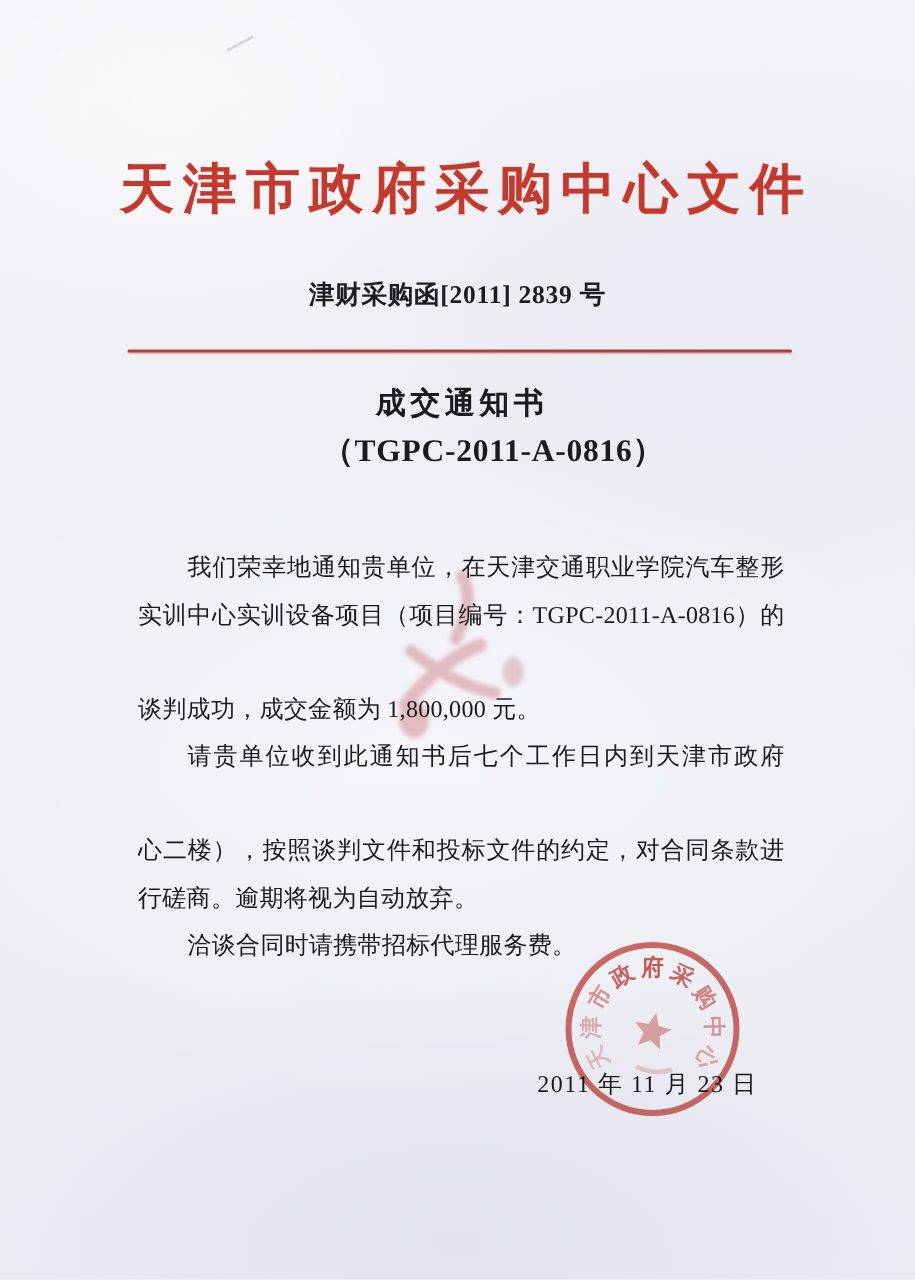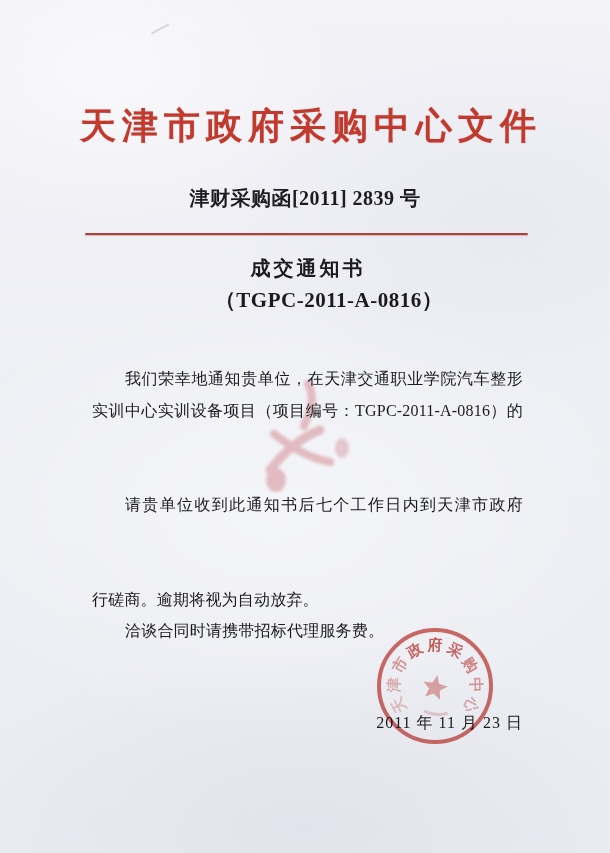--- a/index.html
+++ b/index.html
@@ -18,38 +18,38 @@
       linear-gradient(180deg,#f2f2f7 0%,#eeeff4 55%,#ebecf2 100%);
   }
   .abs{position:absolute;}
   .center{left:0;width:610px;text-align:center;}
   
   .doc-title{
     top:104px;font-size:36px;font-weight:bold;color:#c23a2e;
     letter-spacing:6px;padding-left:6px;line-height:44px;
     text-shadow:0 0 1px rgba(194,58,46,0.35);
   }
-  .doc-number{top:185px;font-size:20px;font-weight:bold;letter-spacing:0.5px;color:#1d1d20;}
+  .doc-number{top:185px;font-size:17px;font-weight:bold;letter-spacing:0.5px;color:#1d1d20;}
   .red-rule{
     top:233px;left:85px;width:443px;height:2px;
     background:#a84440;border-radius:1px;
     box-shadow:0 1px 1px rgba(205,110,110,0.45);
   }
   .subject{top:255px;font-size:20px;font-weight:bold;letter-spacing:3px;padding-left:3px;}
   .project-code{top:286px;font-size:21px;font-weight:bold;letter-spacing:0.5px;margin-left:24px;}
   
   .line{
     left:92px;width:431px;font-size:16px;line-height:22px;
     color:#1b1b1d;letter-spacing:0.2px;
   }
   .line.justify{text-align:justify;text-align-last:justify;text-justify:inter-character;}
   .line.indent{text-indent:33px;}
   
   .sign-org{top:681px;right:93px;font-size:16.5px;letter-spacing:1px;}
-  .sign-date{top:713px;right:87px;font-size:16px;letter-spacing:1px;margin-left:34px;}
+  .sign-date{top:713px;right:105px;font-size:16px;letter-spacing:1px;margin-left:34px;}
   
   .seal-svg{left:372px;top:623px;width:126px;height:126px;mix-blend-mode:multiply;}
   .seal-char{font-family:"Liberation Serif","DejaVu Serif",serif;font-weight:bold;font-size:15px;fill:#c94540;text-anchor:middle;}
   .watermark-svg{left:250px;top:378px;width:110px;height:125px;opacity:0.5;mix-blend-mode:multiply;}
   .scratch{
     top:28px;left:150px;width:20px;height:1.5px;background:#c9cad2;
     transform:rotate(-28deg);opacity:0.7;border-radius:1px;
   }
 </style>
 </head>
@@ -77,22 +77,24 @@
   <div class="abs center doc-title">天津市政府采购中心文件</div>
   <div class="abs center doc-number">津财采购函[2011] 2839 号</div>
   <div class="abs red-rule"></div>
 
   <div class="abs center subject">成交通知书</div>
   <div class="abs center project-code">（TGPC-2011-A-0816）</div>
 
 
   <div class="abs line justify indent" style="top:368px">我们荣幸地通知贵单位，在天津交通职业学院汽车整形</div>
   <div class="abs line justify" style="top:400px">实训中心实训设备项目（项目编号：TGPC-2011-A-0816）的</div>
+  <div class="abs line" style="top:463px">谈判成功，成交金额为 1,800,000 元。</div>
 
   <div class="abs line justify indent" style="top:494px">请贵单位收到此通知书后七个工作日内到天津市政府</div>
+  <div class="abs line justify" style="top:557px">心二楼），按照谈判文件和投标文件的约定，对合同条款进</div>
   <div class="abs line" style="top:589px">行磋商。逾期将视为自动放弃。</div>
 
   <div class="abs line indent" style="top:620px">洽谈合同时请携带招标代理服务费。</div>
 
   <div class="abs sign-date">2011 年 11 月 23 日</div>
 
   <svg class="seal-svg abs" viewBox="0 0 126 126" aria-hidden="true">
     <defs>
       <filter id="sblur" x="-20%" y="-20%" width="140%" height="140%">
         <feGaussianBlur stdDeviation="0.45"></feGaussianBlur>

